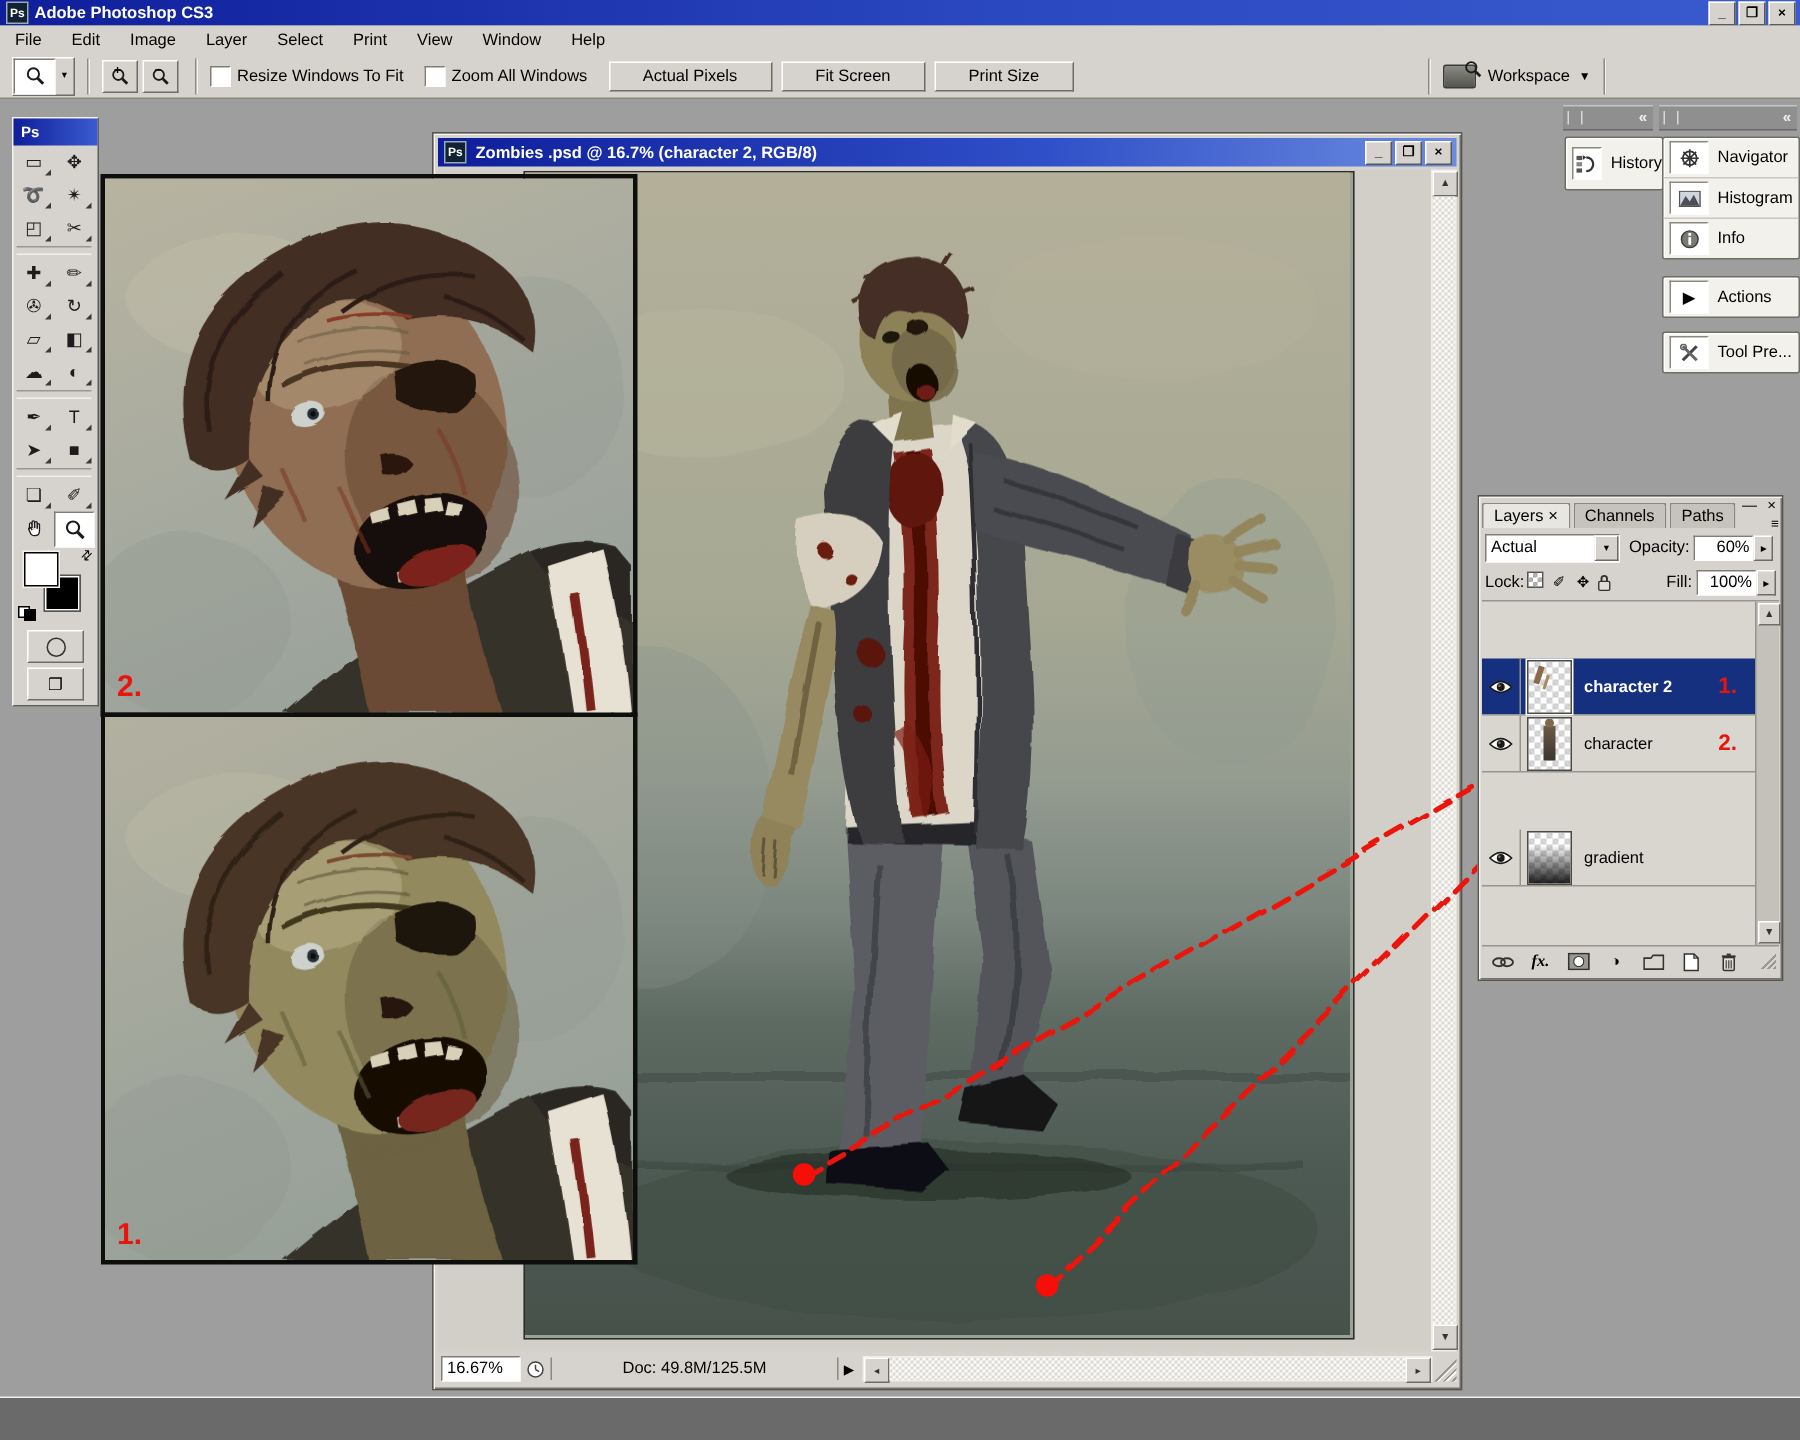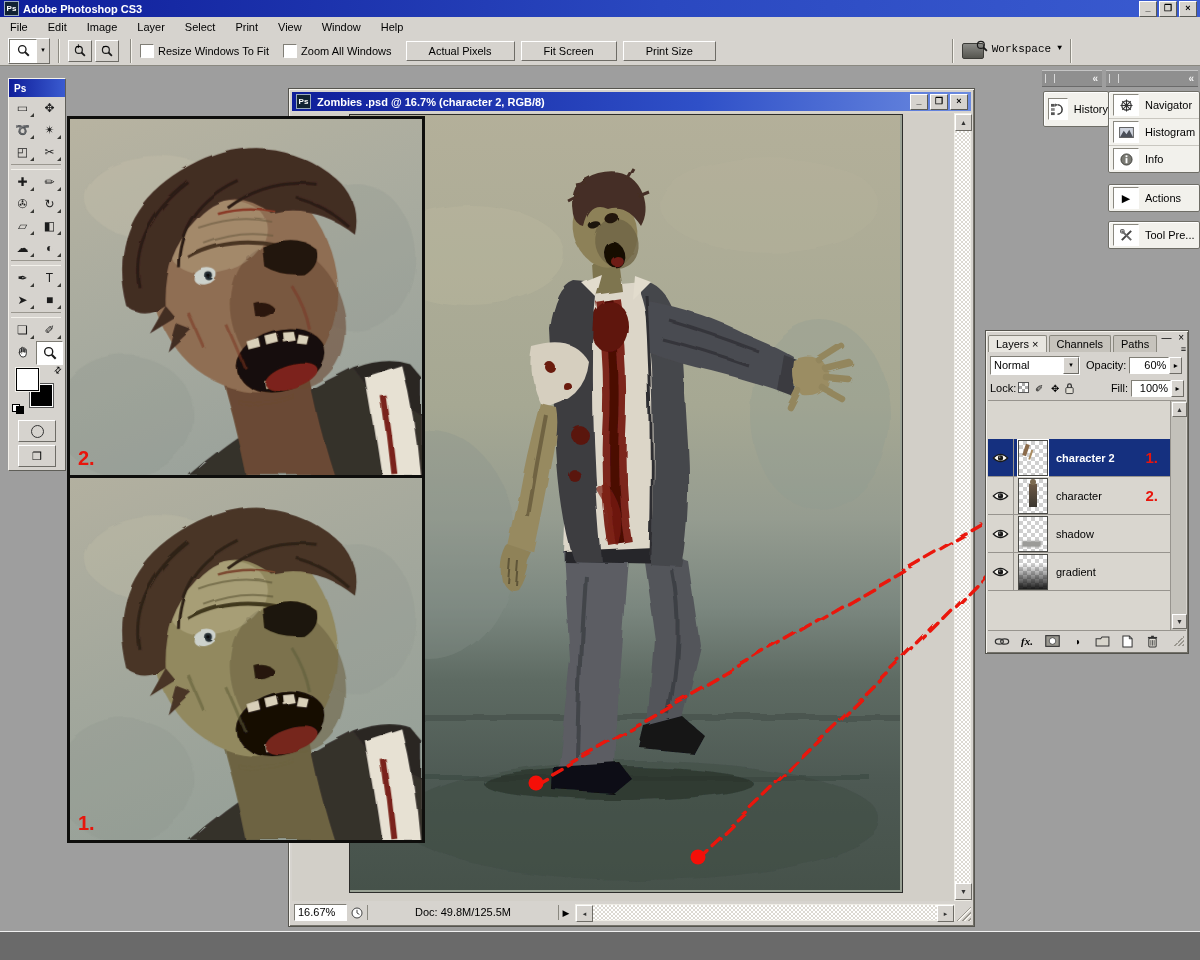--- a/index.html
+++ b/index.html
@@ -27,21 +27,21 @@
   .sunken{background:#fff;border:1px solid;border-color:#807e76 #fff #fff #807e76;}
   #tool-current{margin-left:8px;display:flex;}
   #tool-current .cell{width:26px;height:22px;display:flex;align-items:center;justify-content:center;}
   #tool-current .dd{width:12px;height:22px;font-size:7px;display:flex;align-items:center;justify-content:center;}
   .vsep{width:1px;height:24px;background:#8c8a82;border-right:1px solid #f4f2ec;margin:0 8px;}
   .zoombtn{width:22px;height:20px;display:flex;align-items:center;justify-content:center;position:relative;margin-right:3px;}
   .zoombtn .pm{position:absolute;top:1px;left:7px;font-size:8px;font-weight:bold;}
   .chk{display:flex;align-items:center;margin-right:14px;}
   .chkbox{width:12px;height:12px;margin-right:4px;}
   .pushbtn{padding:3px 22px;margin-right:6px;font-size:11px;}
-  #ws{display:flex;align-items:flex-start;font-family:Liberation Mono, monospace;}
+  #ws{display:flex;align-items:center;}
   #ws .wsicon{width:20px;height:14px;background:linear-gradient(#8a8a86,#55554f);border:1px solid #3c3c38;border-radius:2px;position:relative;margin-right:8px;}
   #ws .wsicon svg{position:absolute;right:-5px;top:-4px;}
   
   #toolbox{left:8px;top:78px;width:56px;background:#d6d3ce;border:1px solid;border-color:#f4f2ec #5f5e58 #5f5e58 #f4f2ec;z-index:5;}
   #toolbox .tb-head{height:18px;background:linear-gradient(90deg,#0f1e9a,#3a5bd0);color:#fff;font-weight:bold;
      font-size:10px;display:flex;align-items:center;padding-left:5px;}
   .tgrid{display:grid;grid-template-columns:27px 27px;}
   .tcell{height:22px;display:flex;align-items:center;justify-content:center;font-size:12px;color:#1c1c1c;position:relative;}
   .tcell.fly::after{content:"";position:absolute;right:2px;bottom:2px;border-left:4px solid transparent;border-bottom:4px solid #3a3a36;}
   .tcell.sel{background:#fff;border:1px solid;border-color:#7e7c74 #fff #fff #7e7c74;}
@@ -635,21 +635,21 @@
   <div id="ltabs">
     <span class="ltab active">
       <span>Layers</span>
       <span>×</span>
     </span>
     <span class="ltab">Channels</span>
     <span class="ltab">Paths</span>
   </div>
   <div id="blendrow">
     <span id="blendsel" class="sunken">
-      <span class="v">Normal</span>
+      <span class="v">Actual</span>
       <span class="db raised">▾</span>
     </span>
     <span style="margin-left:6px">Opacity:</span>
     <span class="fieldbox sunken" style="margin-left:3px">60%</span>
     <span class="spin raised">▸</span>
   </div>
   <div id="lockrow">
     <span>Lock:</span>
     <span class="lockico"><span class="minichk"></span></span>
     <span class="lockico">✐</span>
@@ -685,33 +685,20 @@
           </svg>
         </span>
       <span class="thumbwrap">
           <span class="lthumb checker8">
             <span class="minifig"></span>
           </span>
         </span>
       <span class="lname">character</span>
       <span class="lay-ann">2.</span>
     </div>
-    <div class="lrow" style="top:114px">
-      <span class="eyecell">
-          <svg width="17" height="12">
-            <use href="#i-eye"></use>
-          </svg>
-        </span>
-      <span class="thumbwrap">
-          <span class="lthumb checker8">
-            <span class="shadowmark"></span>
-          </span>
-        </span>
-      <span class="lname">shadow</span>
-    </div>
     <div class="lrow" style="top:152px">
       <span class="eyecell">
           <svg width="17" height="12">
             <use href="#i-eye"></use>
           </svg>
         </span>
       <span class="thumbwrap">
           <span class="lthumb checker8">
             <span class="gradthumb"></span>
           </span>

